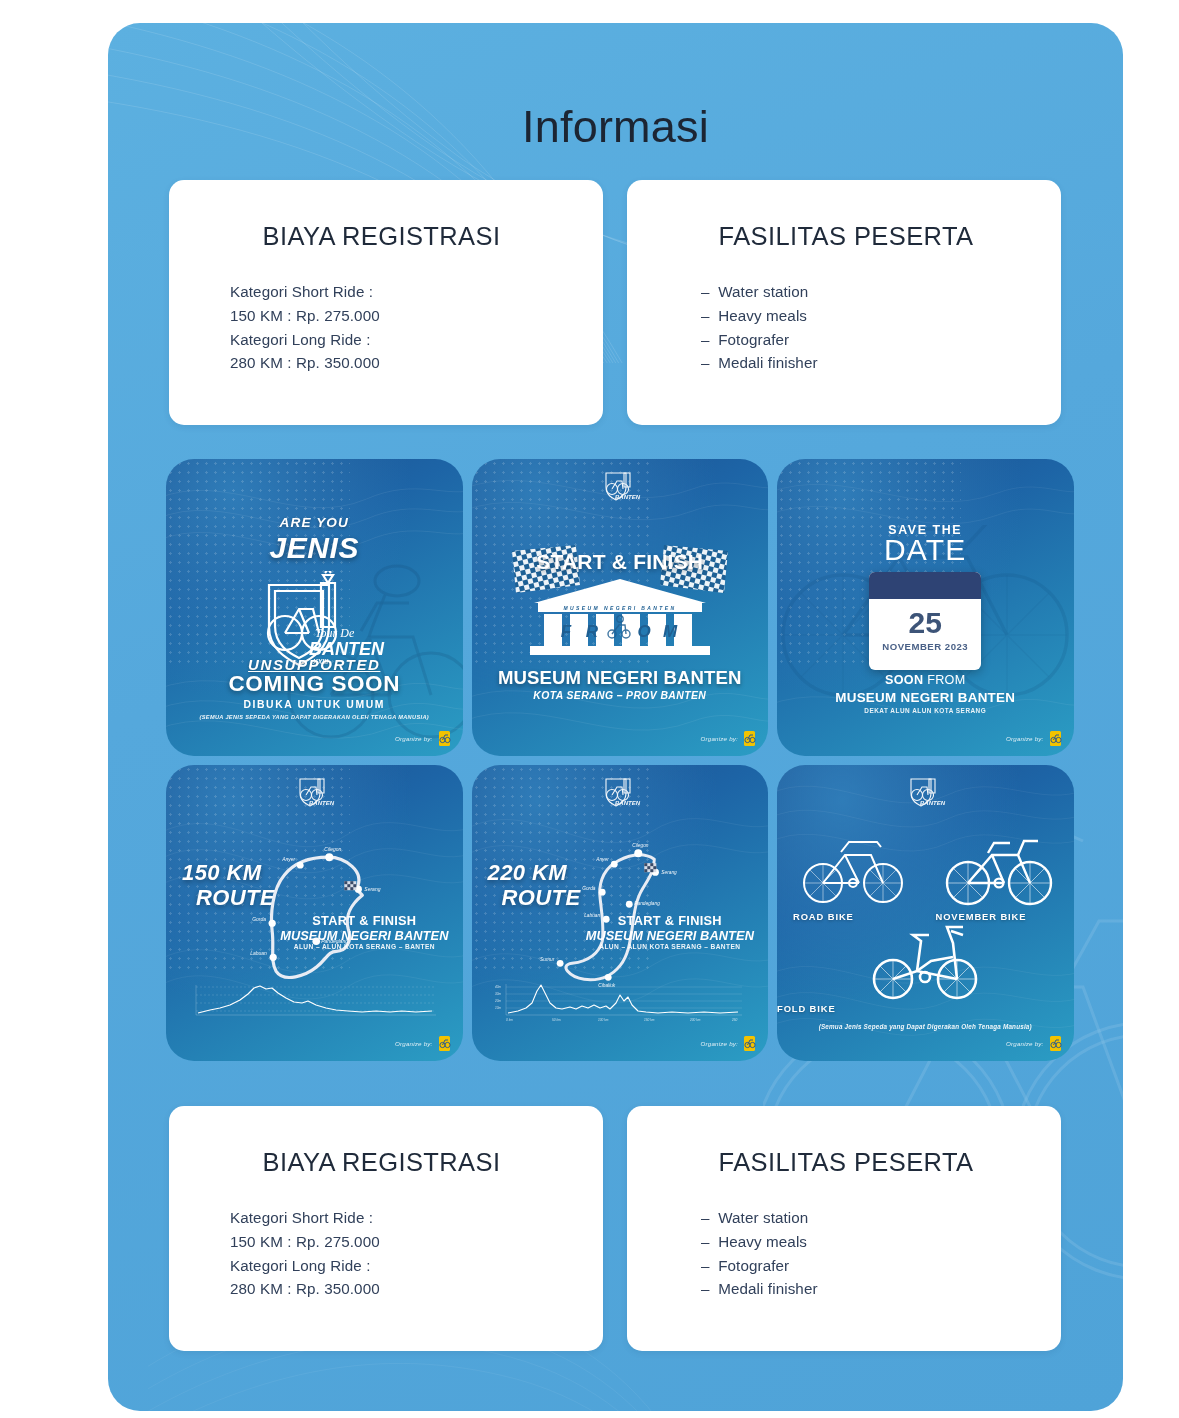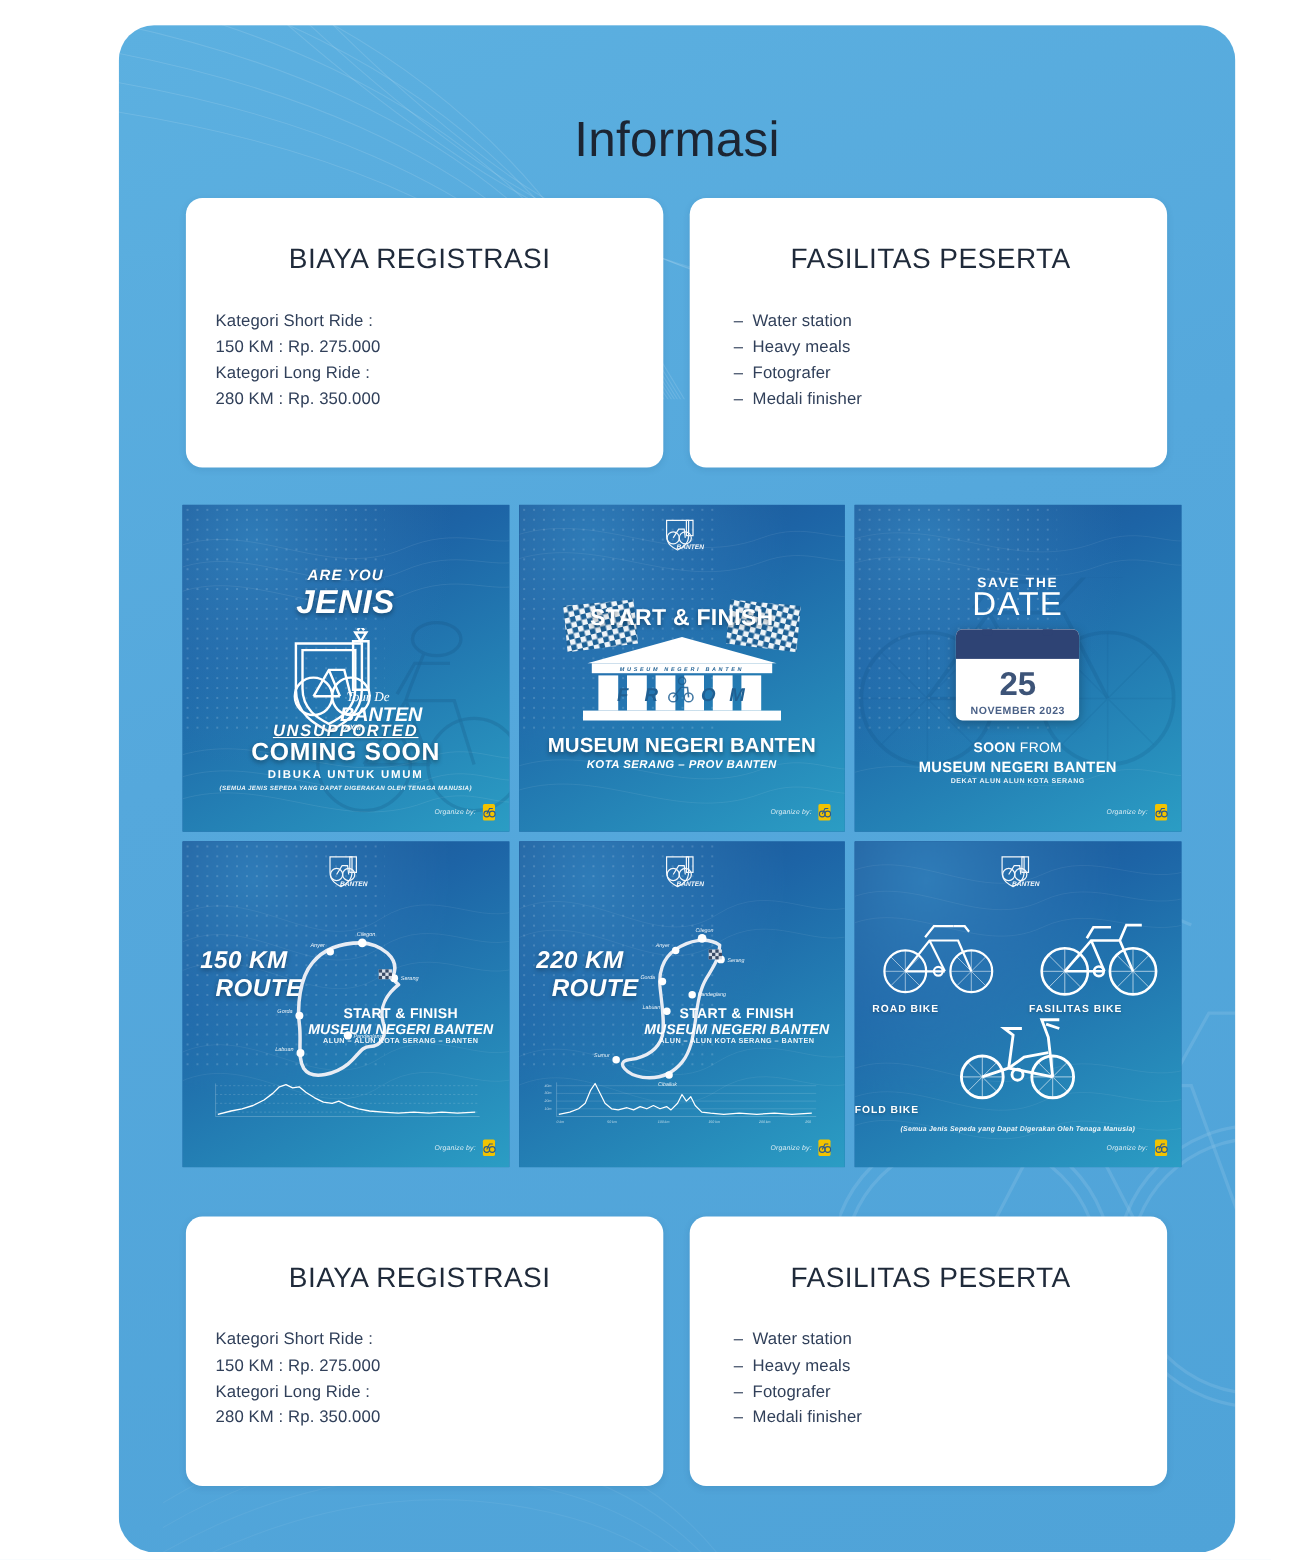--- a/index.html
+++ b/index.html
@@ -88,20 +88,21 @@
     color: #1f2a3a;
     margin-bottom: 29px;
   }
   .info-card .lines { padding-left: 2px; }
   .info-card .lines .ln {
     font-size: 15.2px;
     line-height: 23.8px;
     color: #31405a;
     letter-spacing: .1px;
     white-space: pre;
+    margin-left: 34px;
   }
   .info-card.facilities { padding-left: 38px; }
   .info-card.facilities .lines .ln { color: #31405a; }
 
   
   .gallery {
     position: absolute;
     left: 58px;
     top: 436px;
     width: 908px;
@@ -114,20 +115,21 @@
     width: 296.5px;
     height: 296.5px;
     overflow: hidden;
     background: #1a5fa0;
     background-image:
       radial-gradient(ellipse at 22% 12%, #2f7cb8 0%, rgba(47,124,184,0) 55%),
       linear-gradient(152deg, #1c4f8f 0%, #1d64a6 34%, #2585b7 72%, #2b9dc4 100%);
     color: #ffffff;
     font-style: italic;
     user-select: none;
+    border-radius: 28px;
   }
   .gal-item .tex {
     position: absolute; inset: 0;
     opacity: .30;
     pointer-events: none;
   }
   .gal-item .dots {
     position: absolute;
     left: 0; top: 0; width: 62%; height: 70%;
     opacity: .18;
@@ -240,21 +242,21 @@
     font-size: 12.4px; font-weight: 700; font-style: normal;
     letter-spacing: 1.6px;
   }
   .c3-date {
     position:absolute; top:74px; left:0; right:0; text-align:center;
     font-size: 30px; font-weight: 400; font-style: normal;
     letter-spacing: 1.2px;
   }
   .c3-cal {
     position:absolute; top:113px; left:50%; transform:translateX(-50%);
-    width: 112px; height: 83px;
+    width: 112px; height: 98px;
     border-radius: 6px;
     background: #ffffff;
     overflow: hidden;
     box-shadow: 0 3px 10px rgba(0,0,0,.25);
   }
   .c3-cal-top {
     height: 27px;
     background: #2e4374;
     position: relative;
   }
@@ -842,21 +844,21 @@
           <path d="M24 48 L48 20 L74 20 L86 48 M48 20 L60 48 M24 48 L60 48"></path>
           <path d="M44 18 L50 8 L66 8"></path>
           <path d="M74 20 L80 6 L94 6"></path>
           <circle cx="55" cy="48" r="4.4"></circle>
         </g>
         <g stroke="#ffffff" stroke-width=".7" opacity=".8">
           <path d="M24 27 L24 69 M3 48 L45 48 M9 33 L39 63 M9 63 L39 33"></path>
           <path d="M86 27 L86 69 M65 48 L107 48 M71 33 L101 63 M71 63 L101 33"></path>
         </g>
       </svg>
-      <div class="bk-label" style="right:12px; top:146px; width:126px;">FASILITAS BIKE</div>
+      <div class="bk-label" style="right:12px; top:146px; width:126px;">NOVEMBER BIKE</div>
 
       <svg style="position:absolute; left:50%; transform:translateX(-50%); top:156px; width:120px; height:82px;" viewBox="0 0 120 82">
         <g fill="none" stroke="#ffffff" stroke-width="2.6">
           <circle cx="28" cy="58" r="19"></circle>
             <circle cx="92" cy="58" r="19"></circle>
           <path d="M28 58 L52 50 L92 58"></path>
           <path d="M52 50 L56 20 L48 14 L64 14"></path>
           <path d="M92 58 L88 22 L82 6 L98 6 M86 10 L98 14"></path>
           <circle cx="60" cy="56" r="5"></circle>
           <path d="M52 50 L66 40 L88 36"></path>

